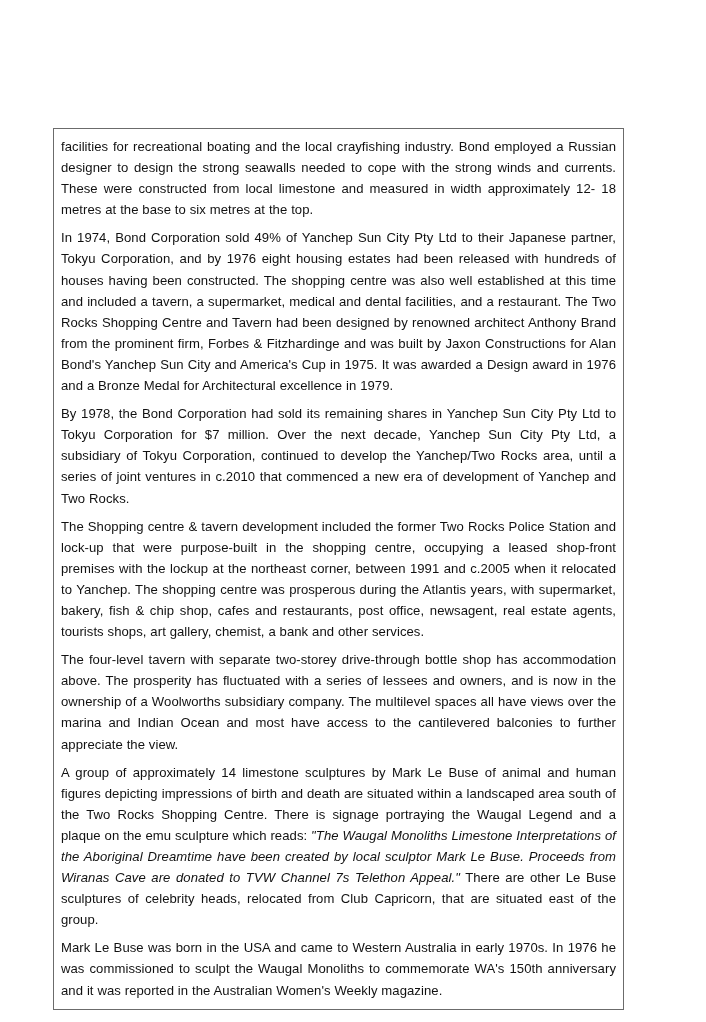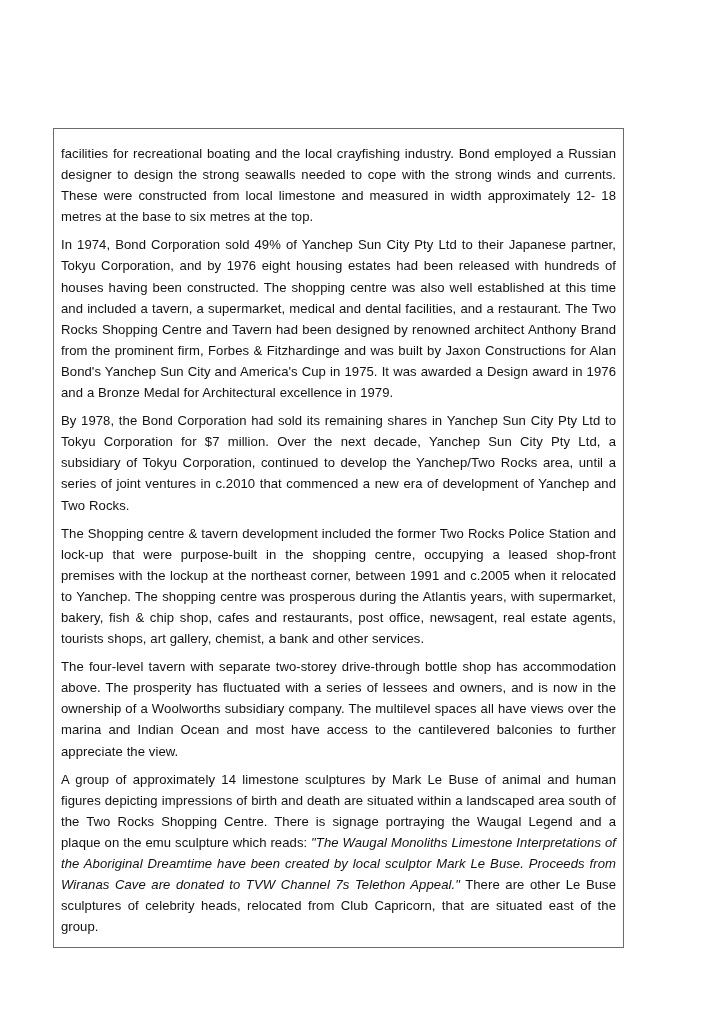--- a/index.html
+++ b/index.html
@@ -23,21 +23,21 @@
   }
   .text-frame {
     position: absolute;
     left: 53px;
     top: 128px;
     width: 571px;
     min-height: 820px;
     box-sizing: border-box;
     border: 1px solid #6b6b6b;
     background: #ffffff;
-    padding: 14px 7px 8px 7px;
+    padding: 7px 7px 8px 7px;
   }
   .para {
     margin: 0 0 7px 0;
     padding: 0;
     font-size: 13.1px;
     line-height: 21.1px;
     text-align: justify;
     text-justify: inter-word;
     letter-spacing: 0.005em;
     word-spacing: 0.01em;
@@ -62,16 +62,17 @@
     <p class="para">In 1974, Bond Corporation sold 49% of Yanchep Sun City Pty Ltd to their Japanese partner, Tokyu Corporation, and by 1976 eight housing estates had been released with hundreds of houses having been constructed. The shopping centre was also well established at this time and included a tavern, a supermarket, medical and dental facilities, and a restaurant. The Two Rocks Shopping Centre and Tavern had been designed by renowned architect Anthony Brand from the prominent firm, Forbes &amp; Fitzhardinge and was built by Jaxon Constructions for Alan Bond's Yanchep Sun City and America's Cup in 1975. It was awarded a Design award in 1976 and a Bronze Medal for Architectural excellence in 1979.</p>
 
     <p class="para">By 1978, the Bond Corporation had sold its remaining shares in Yanchep Sun City Pty Ltd to Tokyu Corporation for $7 million. Over the next decade, Yanchep Sun City Pty Ltd, a subsidiary of Tokyu Corporation, continued to develop the Yanchep/Two Rocks area, until a series of joint ventures in c.2010 that commenced a new era of development of Yanchep and Two Rocks.</p>
 
     <p class="para">The Shopping centre &amp; tavern development included the former Two Rocks Police Station and lock-up that were purpose-built in the shopping centre, occupying a leased shop-front premises with the lockup at the northeast corner, between 1991 and c.2005 when it relocated to Yanchep. The shopping centre was prosperous during the Atlantis years, with supermarket, bakery, fish &amp; chip shop, cafes and restaurants, post office, newsagent, real estate agents, tourists shops, art gallery, chemist, a bank and other services.</p>
 
     <p class="para">The four-level tavern with separate  two-storey drive-through bottle shop has accommodation above. The prosperity has fluctuated with a series of lessees and owners, and is now in the ownership of a Woolworths subsidiary company. The multilevel spaces all have  views over the marina and Indian Ocean and most have access to the cantilevered balconies to further appreciate the view.</p>
 
     <p class="para"><span>A group of approximately 14 limestone sculptures by Mark Le Buse of animal and human figures depicting impressions of birth and death are situated within a landscaped area south of the Two Rocks Shopping Centre. There is signage portraying the Waugal Legend and a plaque on the emu sculpture which reads: </span><span class="quote-italic">"The Waugal Monoliths Limestone Interpretations of the Aboriginal Dreamtime have been created by local sculptor Mark Le Buse. Proceeds from Wiranas Cave are donated to TVW Channel 7s Telethon Appeal."</span><span> There are other Le Buse sculptures of celebrity heads, relocated from Club Capricorn, that are situated east of the group.</span></p>
 
+    <p class="para">Mark Le Buse was born in the USA and came to Western Australia in early 1970s. In 1976 he was commissioned to sculpt the Waugal Monoliths to commemorate  WA's 150th anniversary and it was reported in the Australian Women's Weekly magazine.</p>
 
   </div>
 
 </div>
 
 </body></html>

